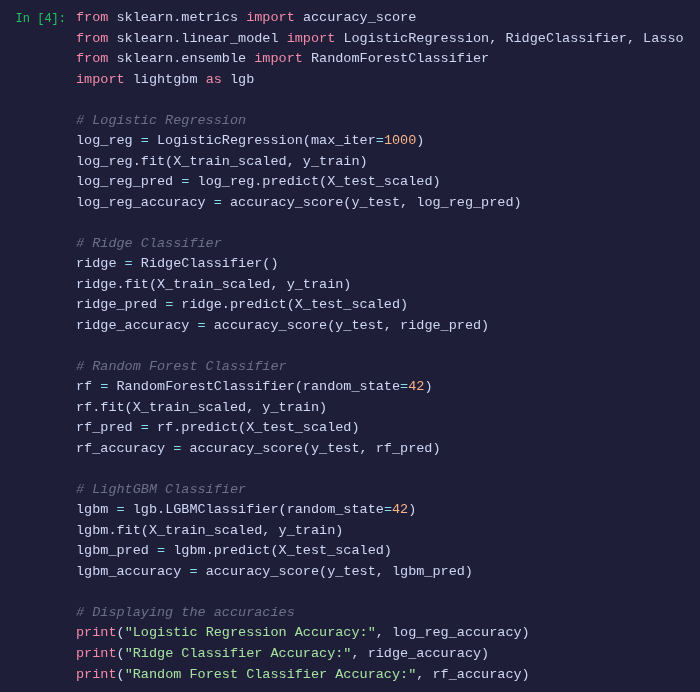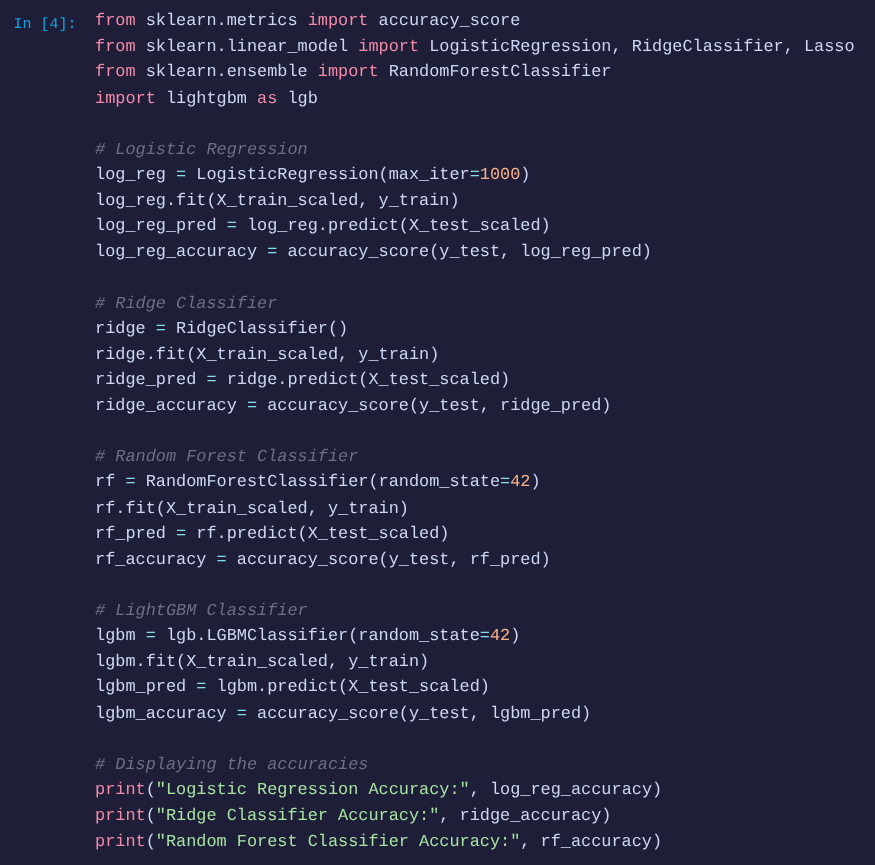--- a/index.html
+++ b/index.html
@@ -16,23 +16,23 @@
       width: 700px;
       height: 692px;
       overflow: hidden;
     }
     .cell {
       display: flex;
       padding: 8px 6px;
     }
     .prompt {
       flex: 0 0 70px;
-      text-align: center;
+      text-align: right;
       padding-right: 10px;
-      color: #0ea5e9;
+      color: #22c55e;
       font-size: 12px;
       user-select: none;
       padding-top: 2px;
     }
     .code-area {
       flex: 1;
       white-space: pre;
       overflow: hidden;
     }
     .tok-kw { color: #f38ba8; }      

